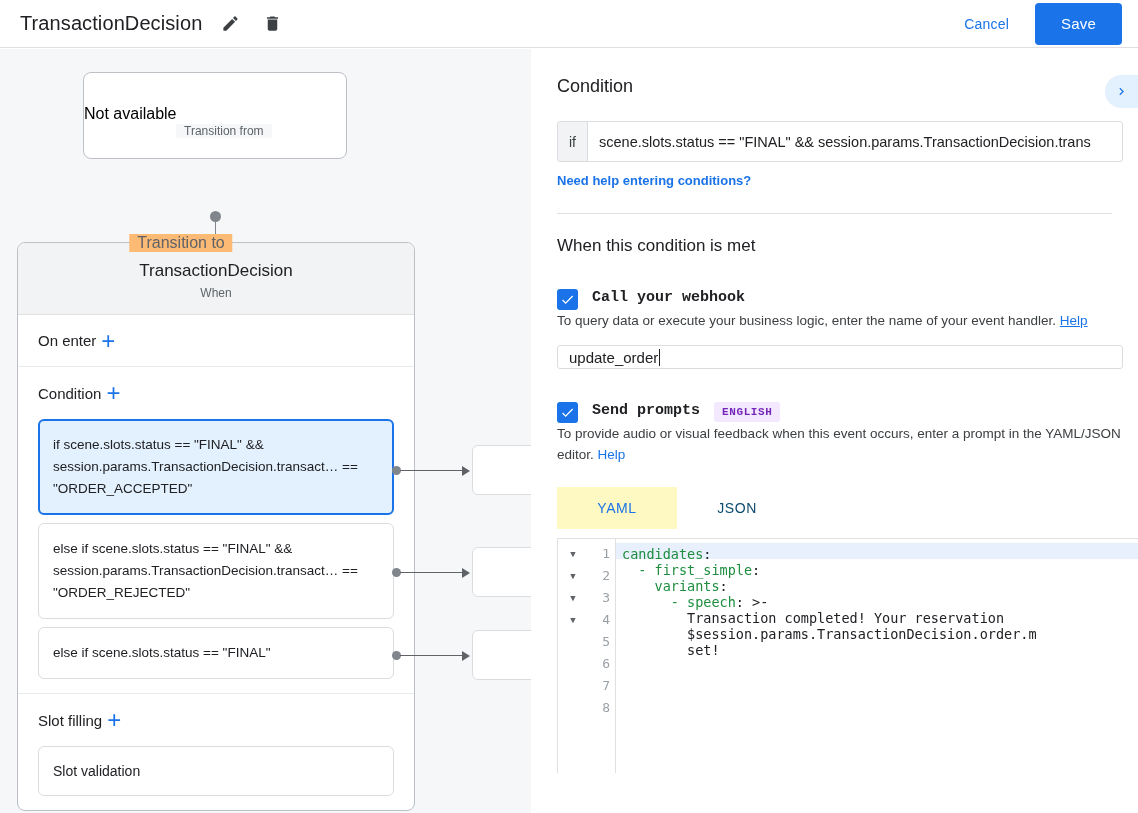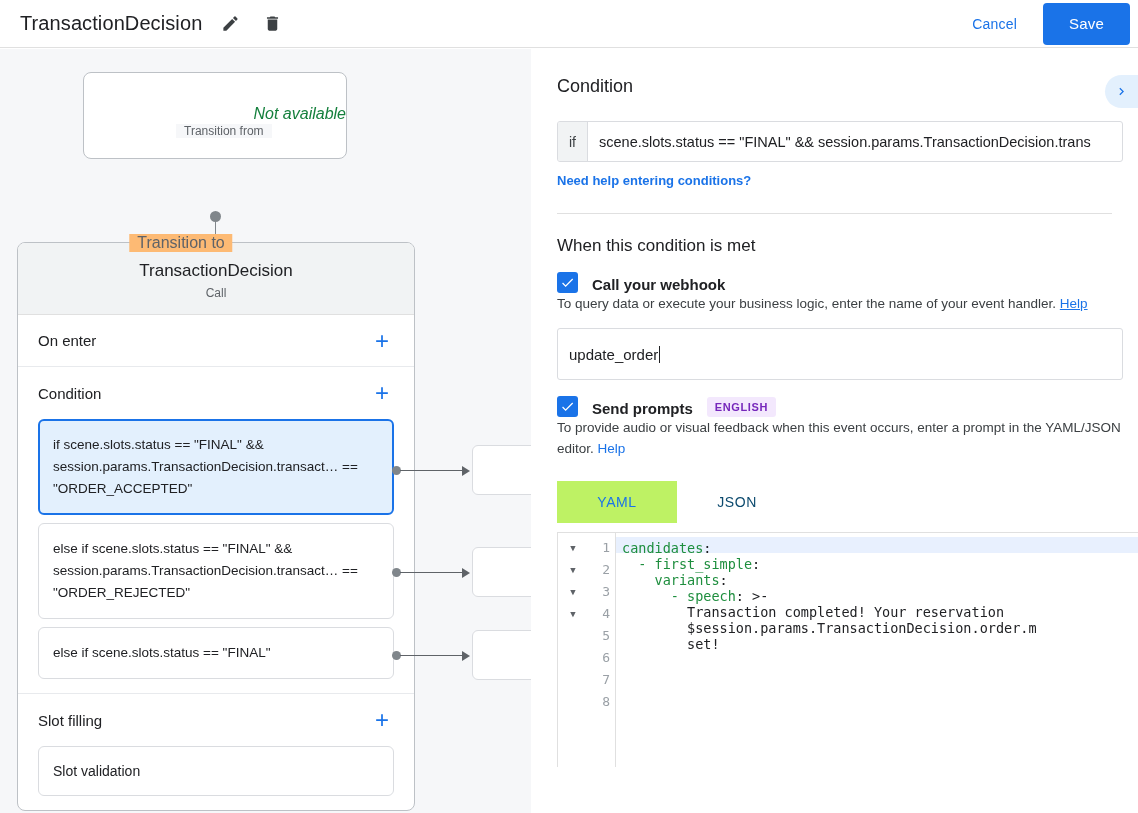--- a/index.html
+++ b/index.html
@@ -19,21 +19,21 @@
     border-bottom:1px solid #e0e0e0;
   }
   .app-title{
     margin-left:20px; font-size:20px; color:#202124; letter-spacing:.1px;
   }
   .icon-btn{
     width:28px; height:28px; margin-left:14px;
     display:flex; align-items:center; justify-content:center;
     cursor:pointer; border-radius:50%;
   }
-  .topbar-right{ margin-left:auto; display:flex; align-items:center; padding-right:8px; }
+  .topbar-right{ margin-left:auto; display:flex; align-items:center; padding-right:16px; }
   .cancel-btn{
     color:#1a73e8; font-size:14px; font-weight:500; padding:8px 14px;
     background:transparent; border:none; cursor:pointer; letter-spacing:.2px;
   }
   .save-btn{
     background:#1a73e8; color:#ffffff; font-size:15px; font-weight:500;
     border:none; border-radius:4px; padding:0 26px; height:42px;
     margin-left:12px; cursor:pointer; letter-spacing:.2px;
     font-family:"Liberation Sans", sans-serif;
   }
@@ -46,22 +46,22 @@
   .canvas-inner{ position:absolute; left:0; top:0; width:560px; height:764px; }
 
   .fieldset{
     position:absolute;
     border:1px solid #bdc1c6; border-radius:8px;
     background:#ffffff;
   }
 
   
   .tf-box{ left:83px; top:23px; width:264px; height:87px; }
-  .tf-label{ font-size:16px; color:#15803d; text-align:right;
-             position:absolute; left:0; right:0; top:32px;font-style:italic; }
+  .tf-label{ font-size:16px; color:#000000; text-align:left;
+             position:absolute; left:0; right:0; top:32px; }
 
   
   .conn-dot{ position:absolute; width:11px; height:11px; border-radius:50%;
              background:#80868b; left:210px; top:162px; }
   .conn-line{ position:absolute; left:215px; top:168px; width:1px; height:48px;
               background:#80868b; }
   .conn-arrow{ position:absolute; left:210px; top:214px;
                width:0; height:0;
                border-left:6px solid transparent; border-right:6px solid transparent;
                border-top:10px solid #80868b; }
@@ -79,21 +79,21 @@
   }
   .scene-head{
     background:#f1f3f4; padding:18px 0 14px; text-align:center;
     border-bottom:1px solid #e0e0e0;
   }
   .scene-name{ font-size:17px; color:#202124; }
   .scene-sub{ font-size:12px; color:#5f6368; margin-top:5px; }
 
   .section{ border-bottom:1px solid #e8eaed; padding:0 20px 14px; }
   .section-head{
-    display:flex; align-items:center; justify-content:space-between;
+    display:flex; align-items:center; 
     height:52px;
   }
   .section-title{ font-size:15px; color:#202124; }
   .plus-btn{
     color:#1a73e8; font-size:24px; line-height:1; font-weight:300;
     cursor:pointer; width:24px; height:24px; display:flex;
     align-items:center; justify-content:center;
   }
   .section.no-items .section-head{ height:51px; }
   .section.no-items{ padding-bottom:0; }
@@ -149,51 +149,51 @@
   }
   .if-value{
     flex:1; display:flex; align-items:center; padding-left:11px;
     font-size:14.5px; color:#202124; white-space:nowrap; overflow:hidden;
   }
   .help-link{ color:#1a73e8; font-size:13px; margin-top:11px; display:inline-block;
               cursor:pointer;font-weight:bold; }
 
   .sec-heading{ font-size:17px; color:#202124; padding-top:22px; }
 
-  .cb-row{ display:flex; align-items:flex-end; margin-top:16px; }
+  .cb-row{ display:flex; align-items:flex-start; margin-top:33px;font-family:Liberation Mono, monospace; }
   .checkbox{
     width:21px; height:21px; border-radius:3px; background:#1a73e8;
     display:flex; align-items:center; justify-content:center; cursor:pointer;
     flex:0 0 21px;
   }
   .cb-label{ font-size:15px; font-weight:bold; color:#202124; margin-left:14px; }
   .badge{
     margin-left:14px; background:#f3e8fd; color:#7627bb;
     font-size:11px; font-weight:bold; letter-spacing:.6px;
     padding:4px 8px; border-radius:3px;
   }
   .desc{ font-size:13.5px; color:#3c4043; line-height:21px; width:566px; }
   .desc a{ color:#1a73e8; text-decoration:underline; cursor:pointer; }
   .desc a.plain{ text-decoration:none; }
 
   .text-input{
-    margin-top:14px; width:566px; height:52px;
+    margin-top:14px; width:566px; height:24px;
     border:1px solid #dadce0; border-radius:3px;
     display:flex; align-items:center; padding-left:11px;
     font-size:15px; color:#202124;
   }
   .caret{ display:inline-block; width:1px; height:17px; background:#202124;
           margin-left:1px; vertical-align:-3px; }
 
   .tabs{ display:flex; margin-top:22px; }
   .tab{
     font-size:14px; letter-spacing:.6px; padding:13px 0; width:120px;
     text-align:center; cursor:pointer; color:#0c4a6e;
   }
-  .tab.active{ background:#bef264; color:#1a73e8; }
+  .tab.active{ background:#fef9c3; color:#1a73e8; }
 
   
   .editor{
     margin-top:9px; margin-left:26px; width:581px; height:235px;
     border-top:1px solid #e0e0e0; border-left:1px solid #e0e0e0;
     display:flex; overflow:hidden; background:#ffffff;
     font-family:"DejaVu Sans Mono", monospace;
   }
   .fold-col{ width:30px; background:#ffffff; padding-top:4px; }
   .fold{ height:22px; display:flex; align-items:center; justify-content:center;
@@ -242,21 +242,21 @@
     </div>
     <div style="position:absolute;left:176px;top:75px;background:#f6f7f9;padding:0 8px;font-size:12px;color:#5f6368;">Transition from</div>
 
     <div class="conn-dot"></div>
     <div class="conn-line"></div>
     <div class="conn-arrow"></div>
 
     <div class="scene-card">
       <div class="scene-head">
         <div class="scene-name">TransactionDecision</div>
-        <div class="scene-sub">Call</div>
+        <div class="scene-sub">When</div>
       </div>
 
       <div class="section no-items">
         <div class="section-head">
           <span class="section-title">On enter</span>
           <span class="plus-btn">+</span>
         </div>
       </div>
 
       <div class="section">

